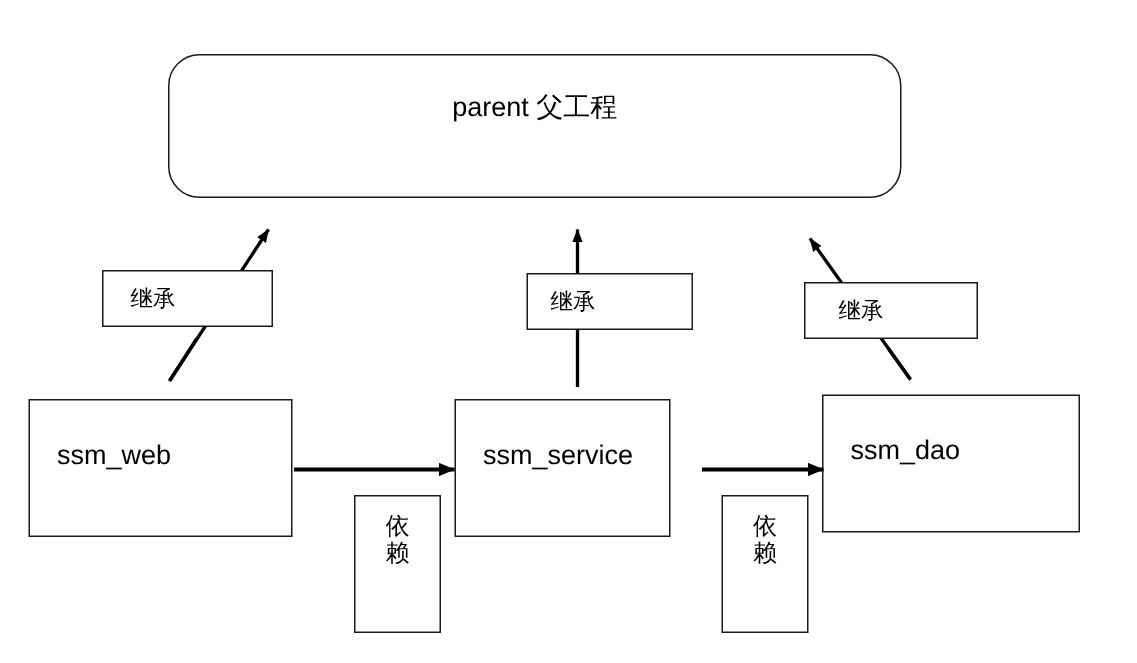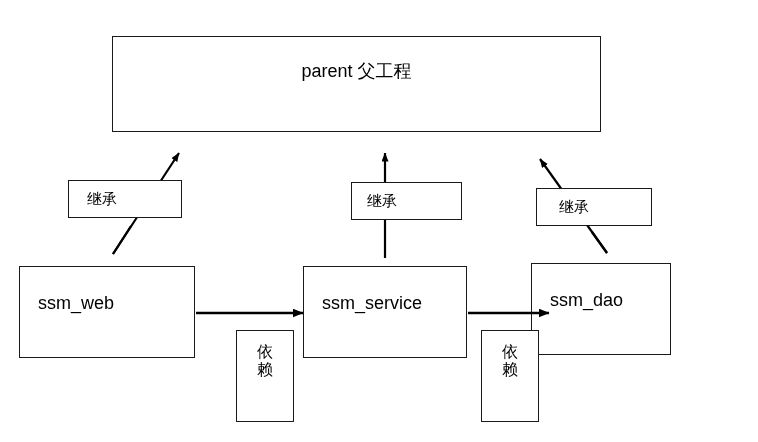--- a/index.html
+++ b/index.html
@@ -25,40 +25,41 @@
     position: absolute;
     color: #000000;
     white-space: nowrap;
   }
   
   #parent-box {
     left: 112px;
     top: 36px;
     width: 489px;
     height: 96px;
+    border-radius: 21px;
   }
   #parent-label {
     left: 0;
     top: 22px;
     width: 100%;
     text-align: center;
     font-size: 18px;
   }
   
   .module-box {
     height: 92px;
   }
   .module-label {
     left: 18px;
     top: 26px;
     font-size: 18px;
   }
   #ssm-web-box   { left: 19px;  top: 266px; width: 176px; }
-  #ssm-service-box { left: 303px; top: 266px; width: 164px; }
-  #ssm-dao-box   { left: 531px; top: 263px; width: 140px; }
+  #ssm-service-box { left: 303px; top: 266px; width: 144px; }
+  #ssm-dao-box   { left: 548px; top: 263px; width: 172px; }
 
   
   .inherit-box {
     height: 38px;
     z-index: 5;
   }
   .inherit-label {
     font-size: 15px;
     top: 9px;
   }

